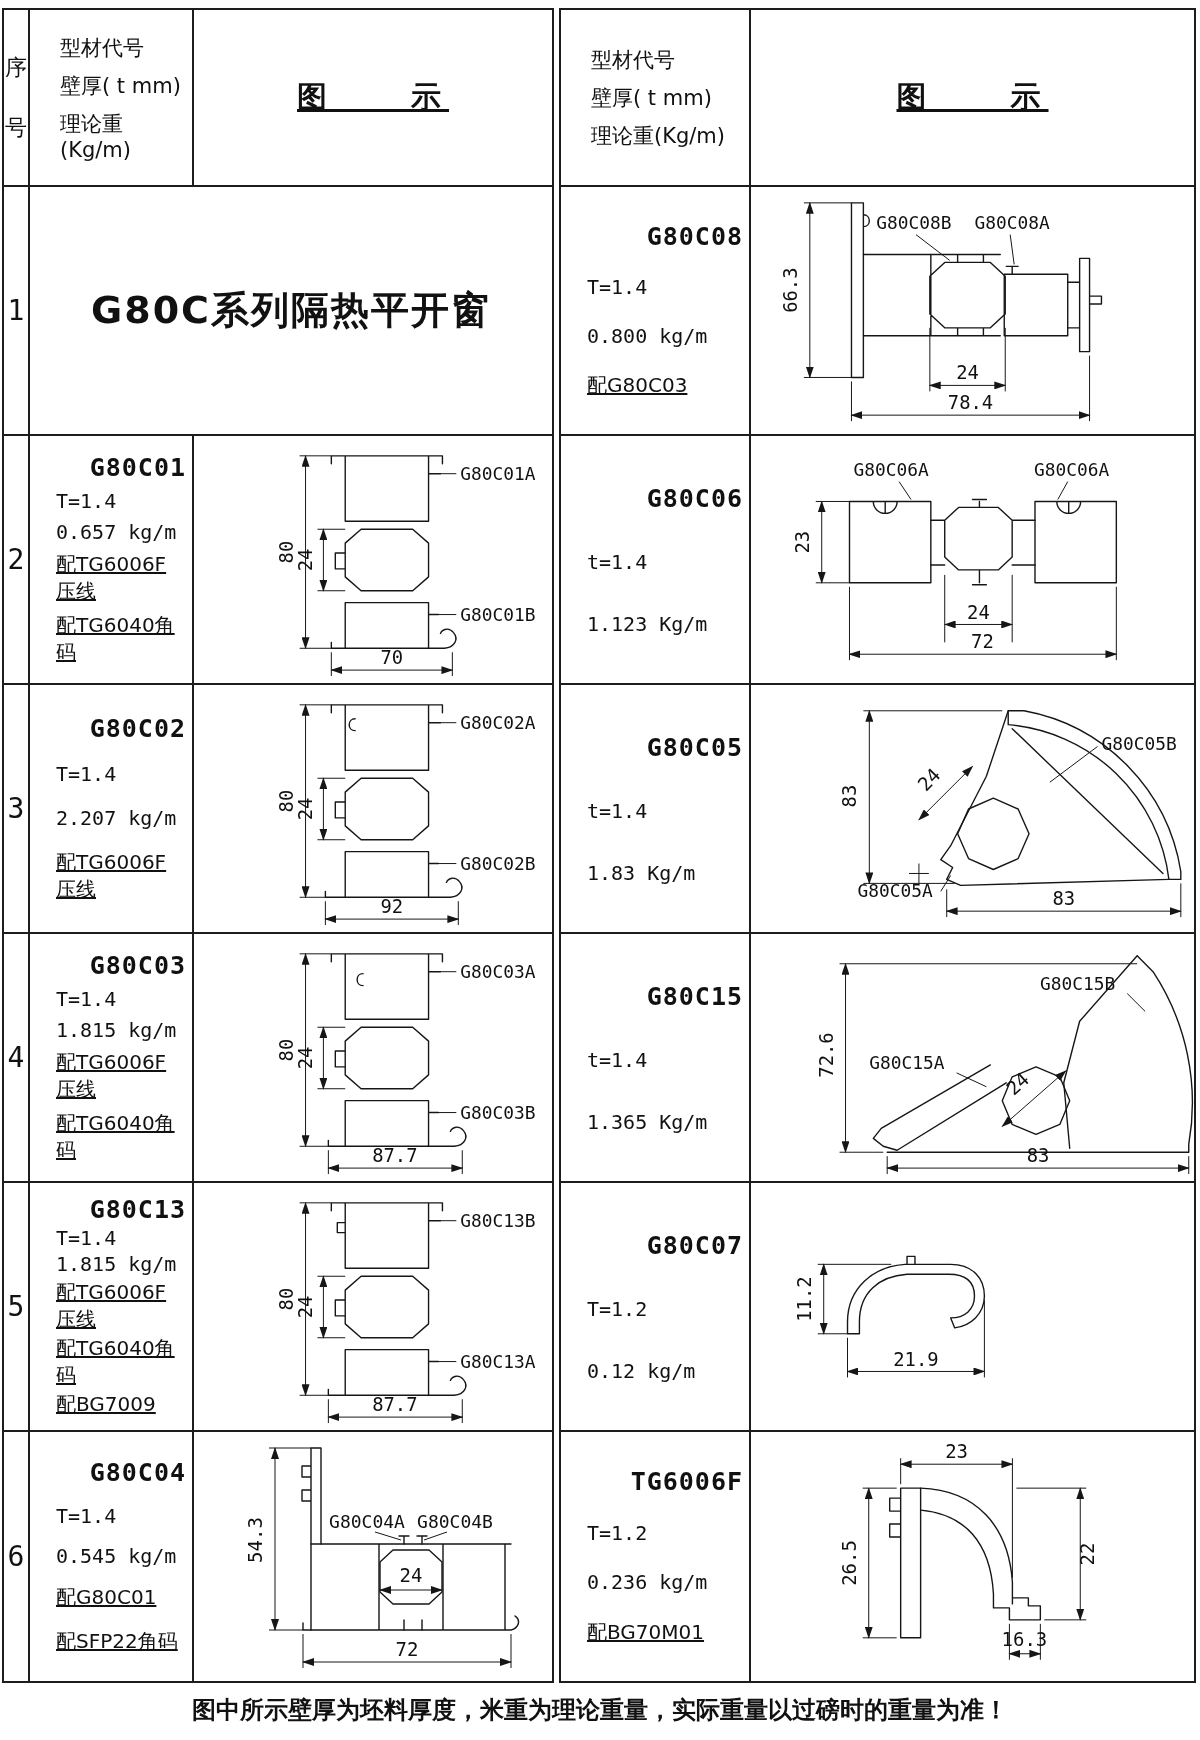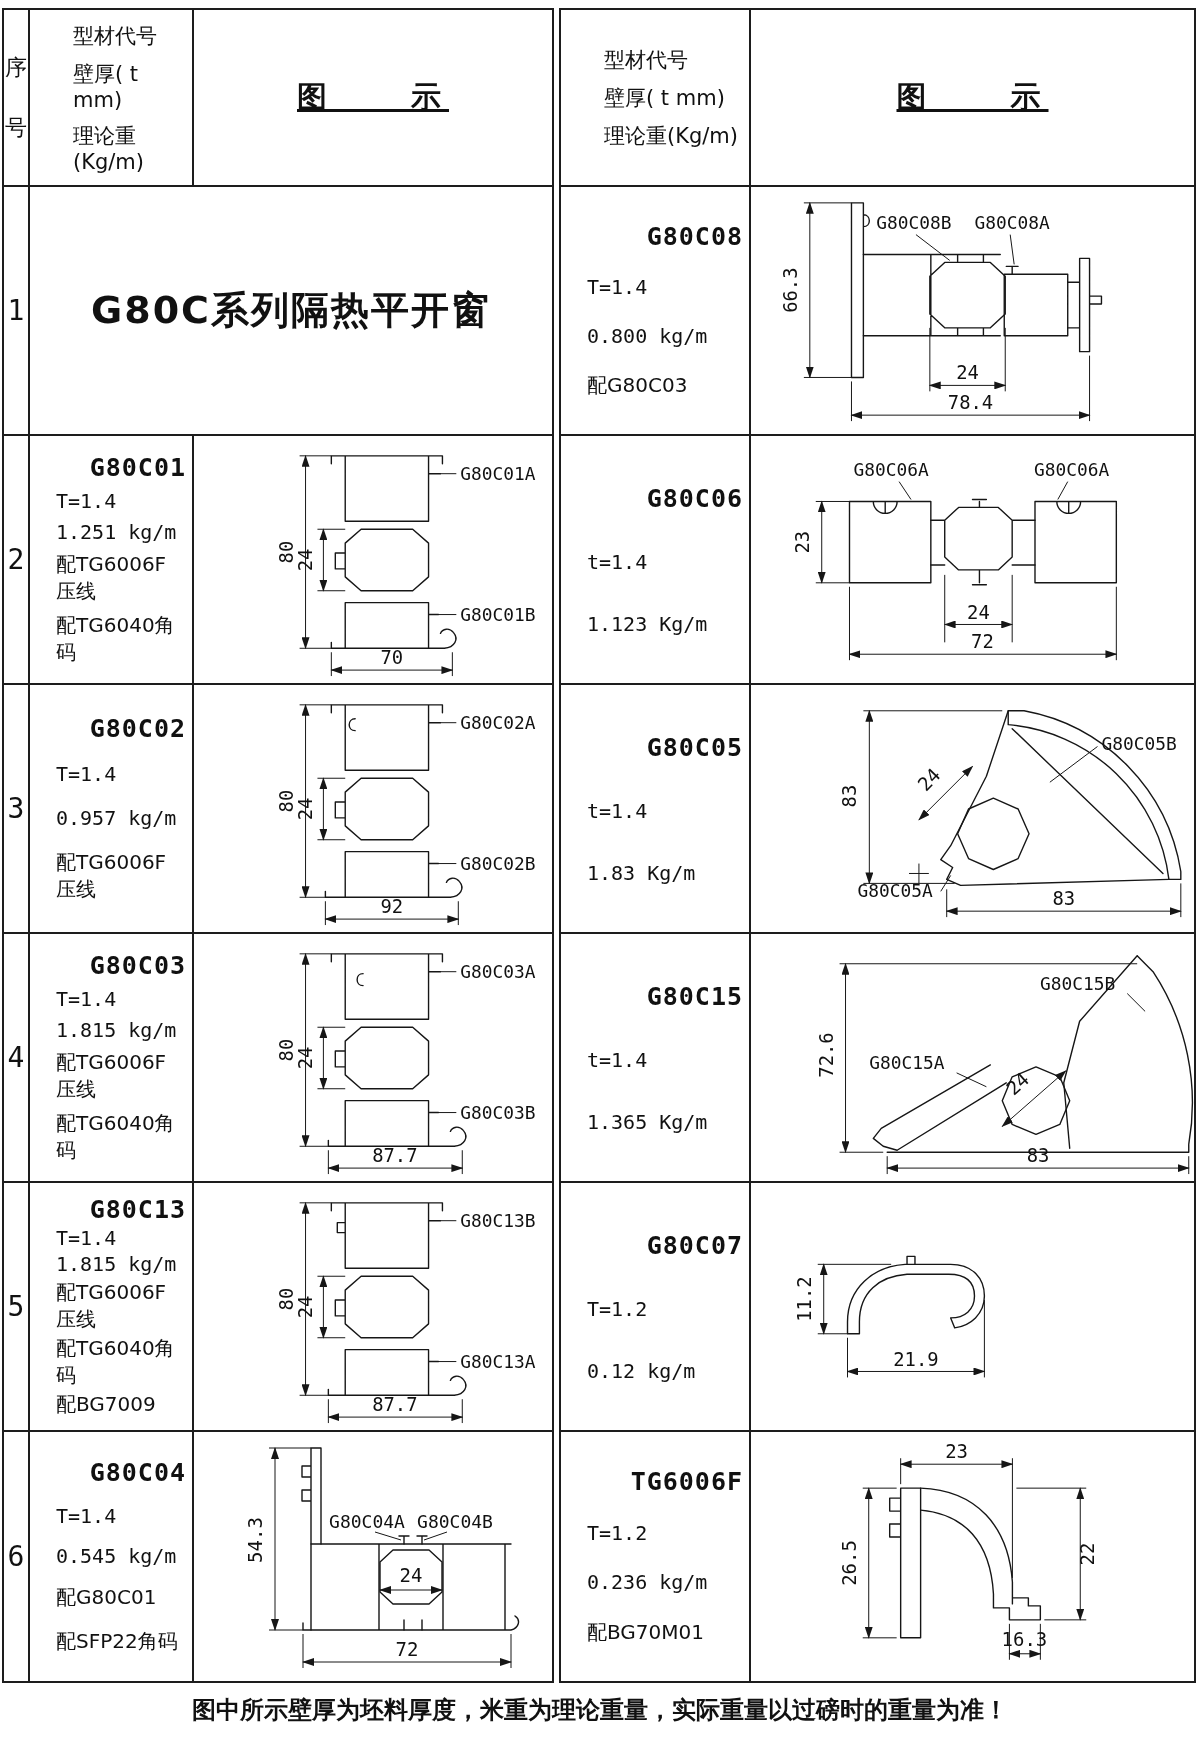--- a/index.html
+++ b/index.html
@@ -15,25 +15,25 @@
   .c{border-right:2px solid #1d1d1d;border-bottom:2px solid #1d1d1d;box-sizing:border-box;
      overflow:hidden;position:relative;}
   .nr{border-right:none;}
   .nb{border-bottom:none;}
   .seq{display:flex;align-items:center;justify-content:center;
        font:28px "DejaVu Sans Mono","Liberation Mono",monospace;}
   .seq-head{flex-direction:column;gap:30px;font-size:22px;
             font-family:"DejaVu Sans","Liberation Sans",sans-serif;}
   .info{display:flex;flex-direction:column;justify-content:space-evenly;
         padding:10px 6px 10px 26px;}
-  .info-head{justify-content:center;gap:10px;padding-left:43px;}
+  .info-head{justify-content:center;gap:10px;padding-left:30px;}
   .info-head div{font-size:21px;}
   .code{font:bold 25px "DejaVu Sans Mono","Liberation Mono",monospace;letter-spacing:1px;text-align:right;}
   .spec{font:20px "DejaVu Sans Mono","Liberation Mono",monospace;}
-  .acc{font:20px "DejaVu Sans","Liberation Sans",sans-serif;}
+  .acc{font:20px "DejaVu Sans","Liberation Sans",sans-serif;text-decoration:underline;}
   .dia-head{display:flex;align-items:center;justify-content:center;
             font:bold 30px "DejaVu Sans","Liberation Sans",sans-serif;
             letter-spacing:8px;white-space:pre;text-decoration:underline;}
   .title-cell{display:flex;align-items:center;justify-content:center;
               font:bold 38px "DejaVu Sans","Liberation Sans",sans-serif;letter-spacing:2px;}
   .draw svg{display:block;width:100%;height:100%;}
   .pf{stroke:#161616;stroke-width:1.4;fill:none;stroke-linejoin:round;stroke-linecap:round;}
   .ext,.ld{stroke:#161616;stroke-width:1;fill:none;}
   .dim{stroke:#161616;stroke-width:1;fill:none;
        marker-start:url(#arrhead);marker-end:url(#arrhead);}
@@ -69,21 +69,21 @@
       </div>
       <div class="c nr dia-head">图　　示</div>
 
       <div class="c seq">1</div>
       <div class="c nr title-cell" style="grid-column:2/4">G80C系列隔热平开窗</div>
 
       <div class="c seq">2</div>
       <div class="c info">
         <div class="code">G80C01</div>
         <div class="spec">T=1.4</div>
-        <div class="spec">1.251 kg/m</div>
+        <div class="spec">0.657 kg/m</div>
         <div class="acc">配TG6006F压线</div>
         <div class="acc">配TG6040角码</div>
       </div>
       <div class="c nr draw">
         <svg viewBox="0 0 356 249">
           <path class="pf" d="M136,20 H248 M136,20 v8 M248,20 v8 M150,20 V86 M234,20 V86 M150,86 H234 M234,38 h12"></path>
           <path class="pf" d="M166,94 h52 l16,14 v34 l-16,14 h-52 l-16,-14 v-34 z M150,118 h-10 v16 h10"></path>
           <path class="pf" d="M150,168 H234 M150,168 V214 M234,168 V214 M136,214 H250 M136,214 v-6 M250,214 c10,-1 15,-9 9,-16 c-4,-5 -11,-4 -13,1 M234,180 h10"></path>
           <line class="ext" x1="136" y1="20" x2="104" y2="20"></line>
           <line class="ext" x1="136" y1="214" x2="104" y2="214"></line>
@@ -101,21 +101,21 @@
           <text class="lb" x="266" y="44">G80C01A</text>
           <line class="ld" x1="244" y1="180" x2="262" y2="180"></line>
           <text class="lb" x="266" y="186">G80C01B</text>
         </svg>
       </div>
 
       <div class="c seq">3</div>
       <div class="c info">
         <div class="code">G80C02</div>
         <div class="spec">T=1.4</div>
-        <div class="spec">0.957 kg/m</div>
+        <div class="spec">2.207 kg/m</div>
         <div class="acc">配TG6006F压线</div>
       </div>
       <div class="c nr draw">
         <svg viewBox="0 0 356 249">
           <path class="pf" d="M136,20 H248 M136,20 v8 M248,20 v8 M150,20 V86 M234,20 V86 M150,86 H234 M234,38 h12 M160,34 c-8,0 -8,12 0,12"></path>
           <path class="pf" d="M166,94 h52 l16,14 v34 l-16,14 h-52 l-16,-14 v-34 z M150,118 h-10 v16 h10"></path>
           <path class="pf" d="M150,168 H234 M150,168 V214 M234,168 V214 M130,214 H256 M130,214 v-6 M256,214 c10,-1 15,-9 9,-16 c-4,-5 -11,-4 -13,1 M234,180 h10"></path>
           <line class="ext" x1="136" y1="20" x2="104" y2="20"></line>
           <line class="ext" x1="130" y1="214" x2="104" y2="214"></line>
           <line class="dim" x1="110" y1="20" x2="110" y2="214"></line>

